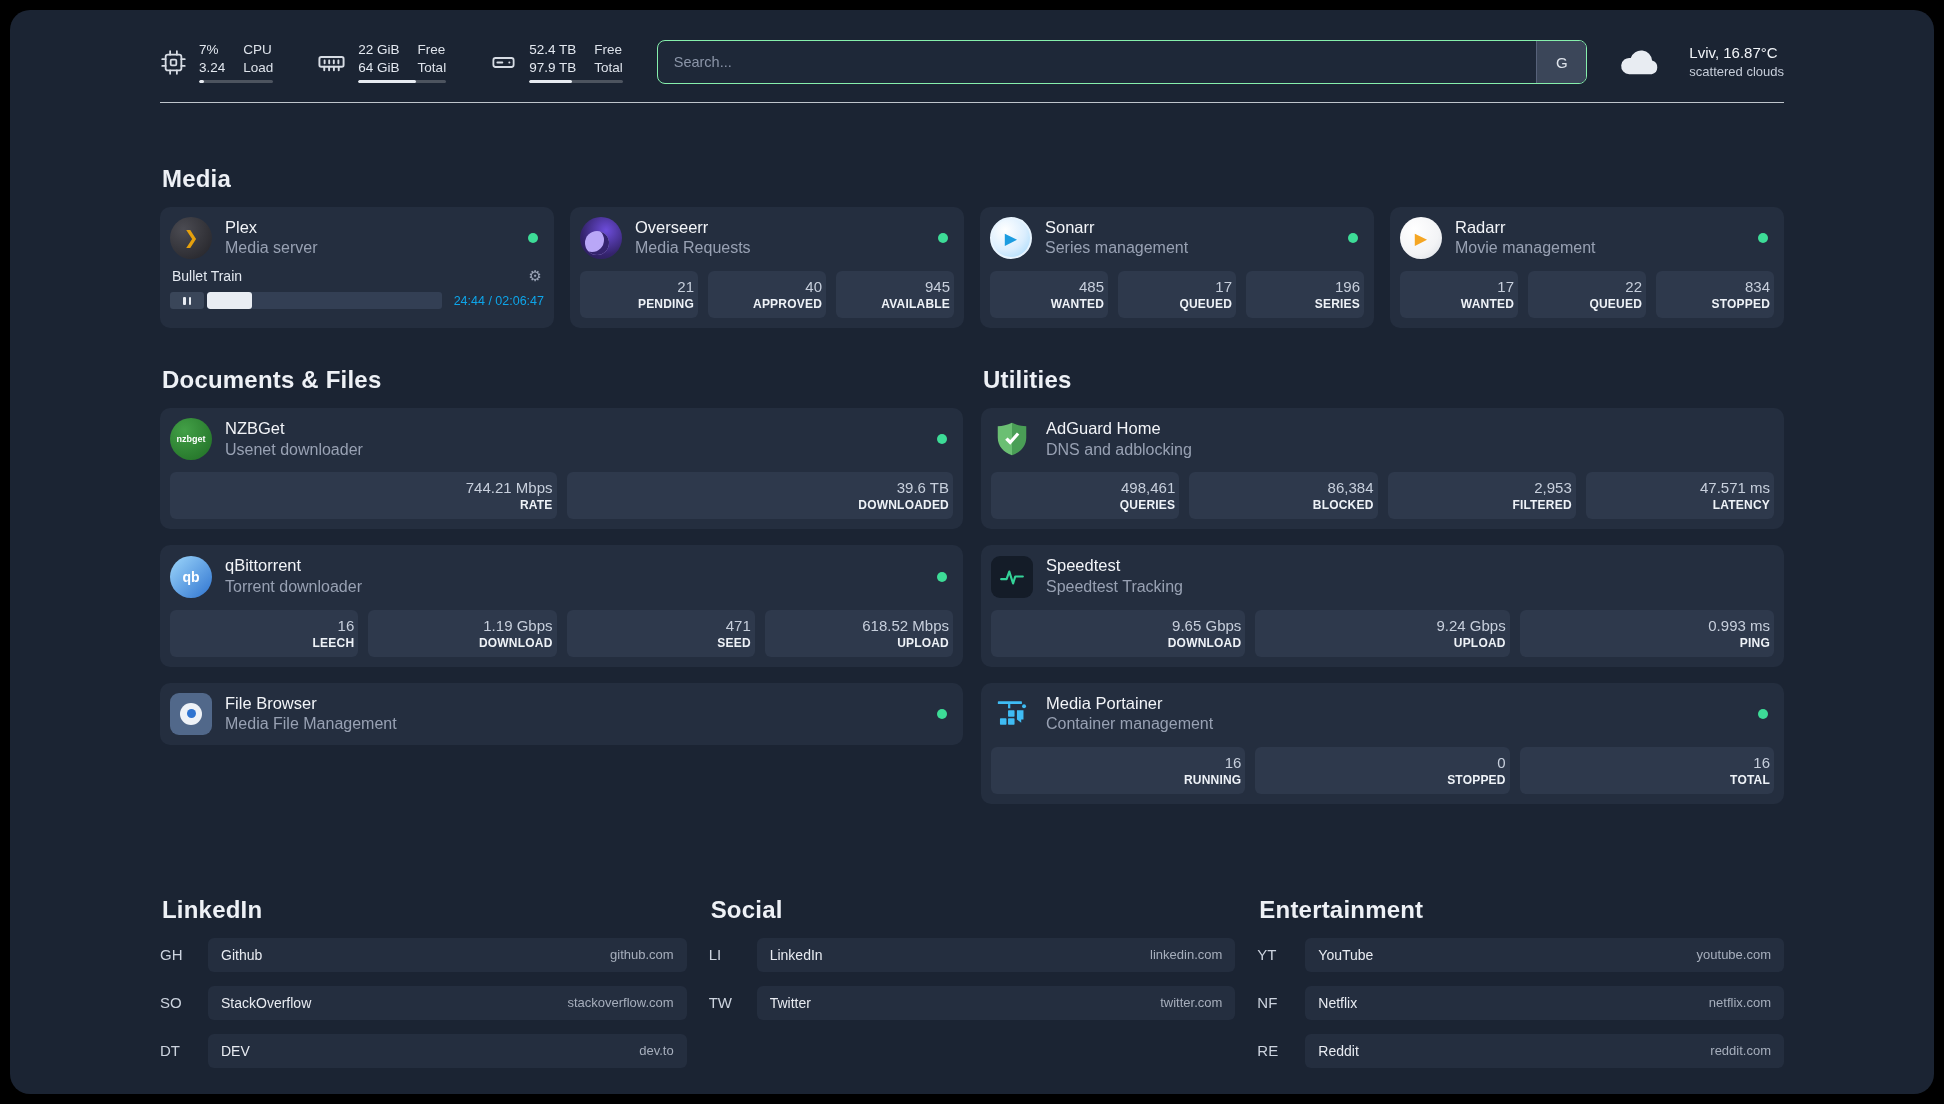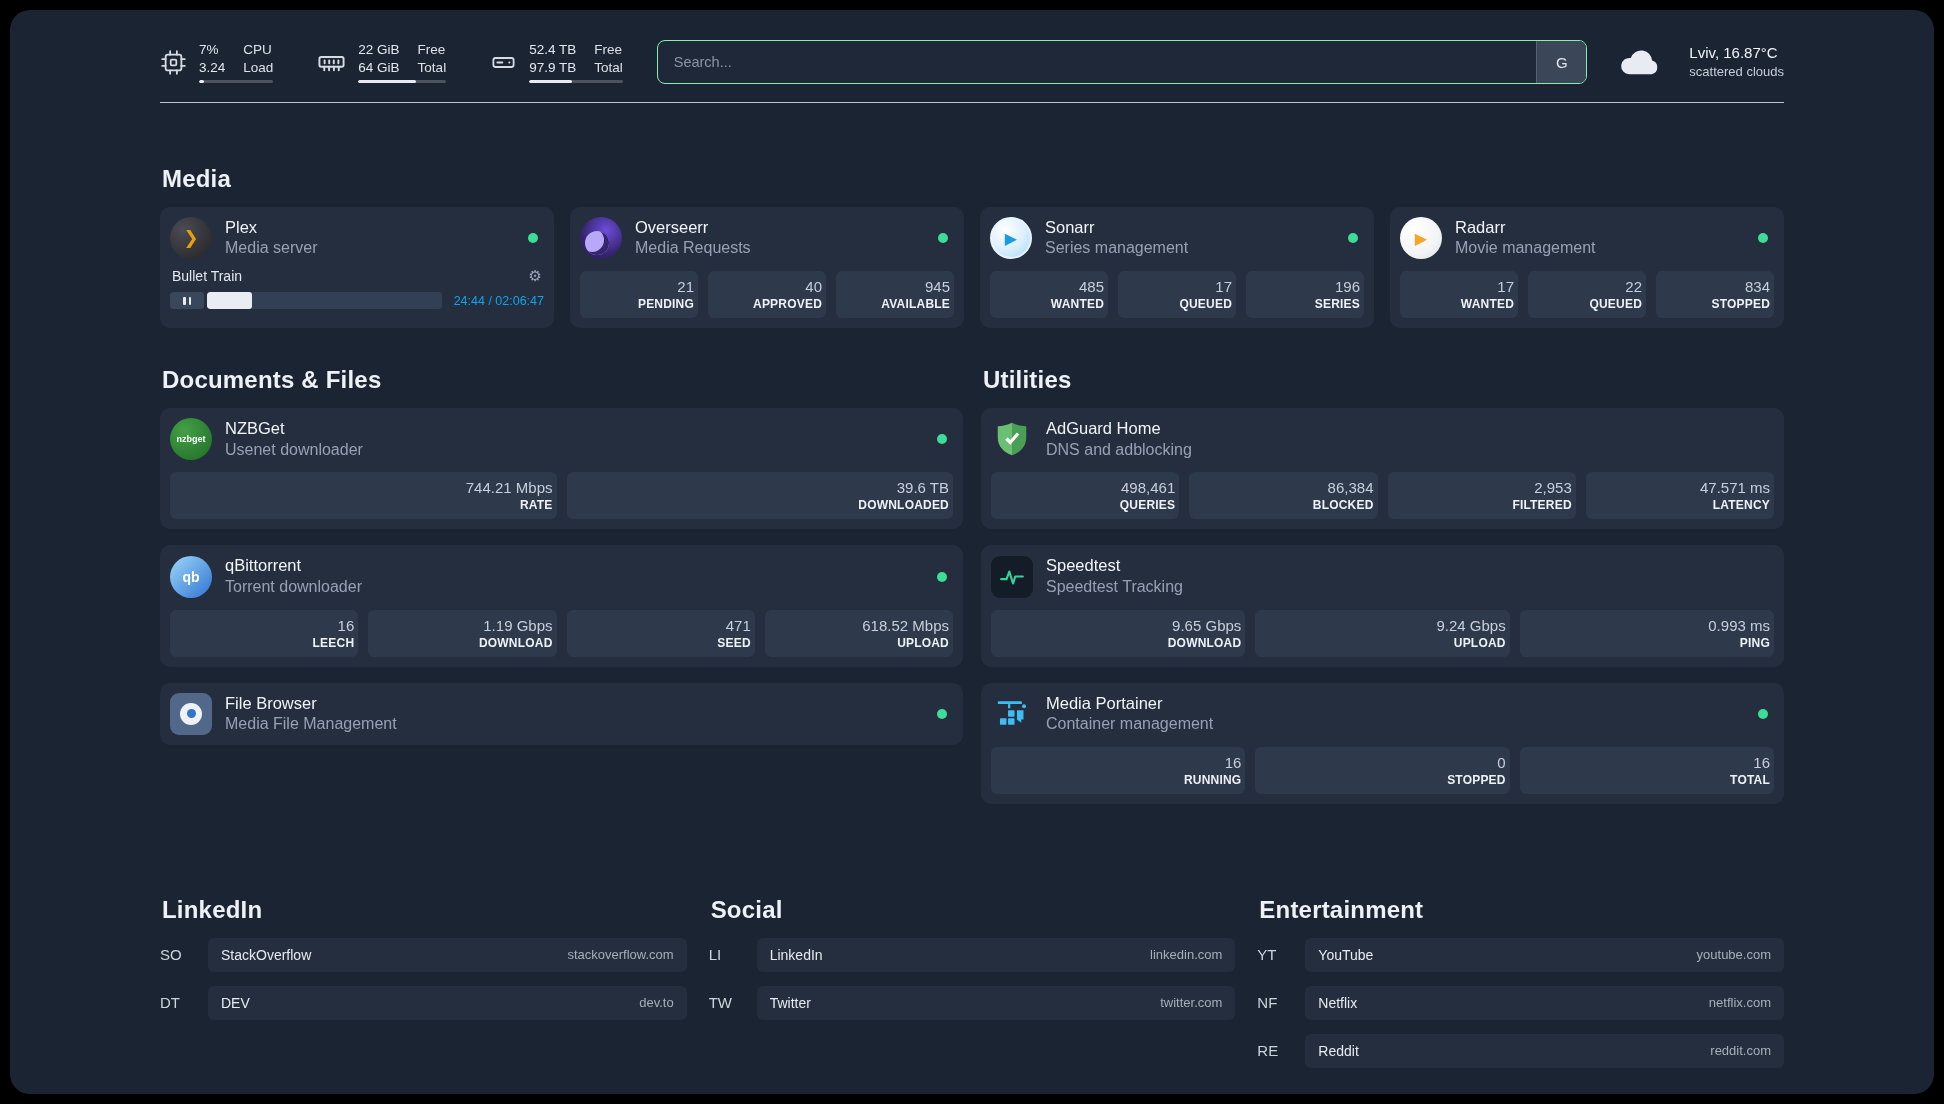--- a/index.html
+++ b/index.html
@@ -477,20 +477,27 @@
 
         </div>
       </div>
     </div>
 
     <div class="bookmarks">
 
       <div>
         <h2 class="section-title">LinkedIn</h2>
         <div class="bm-row">
+          <span class="bm-abbr">GH</span>
+          <div class="bm-pill">
+            <span class="bm-name">Github</span>
+            <span class="bm-domain">github.com</span>
+          </div>
+        </div>
+        <div class="bm-row">
           <span class="bm-abbr">SO</span>
           <div class="bm-pill">
             <span class="bm-name">StackOverflow</span>
             <span class="bm-domain">stackoverflow.com</span>
           </div>
         </div>
         <div class="bm-row">
           <span class="bm-abbr">DT</span>
           <div class="bm-pill">
             <span class="bm-name">DEV</span>

